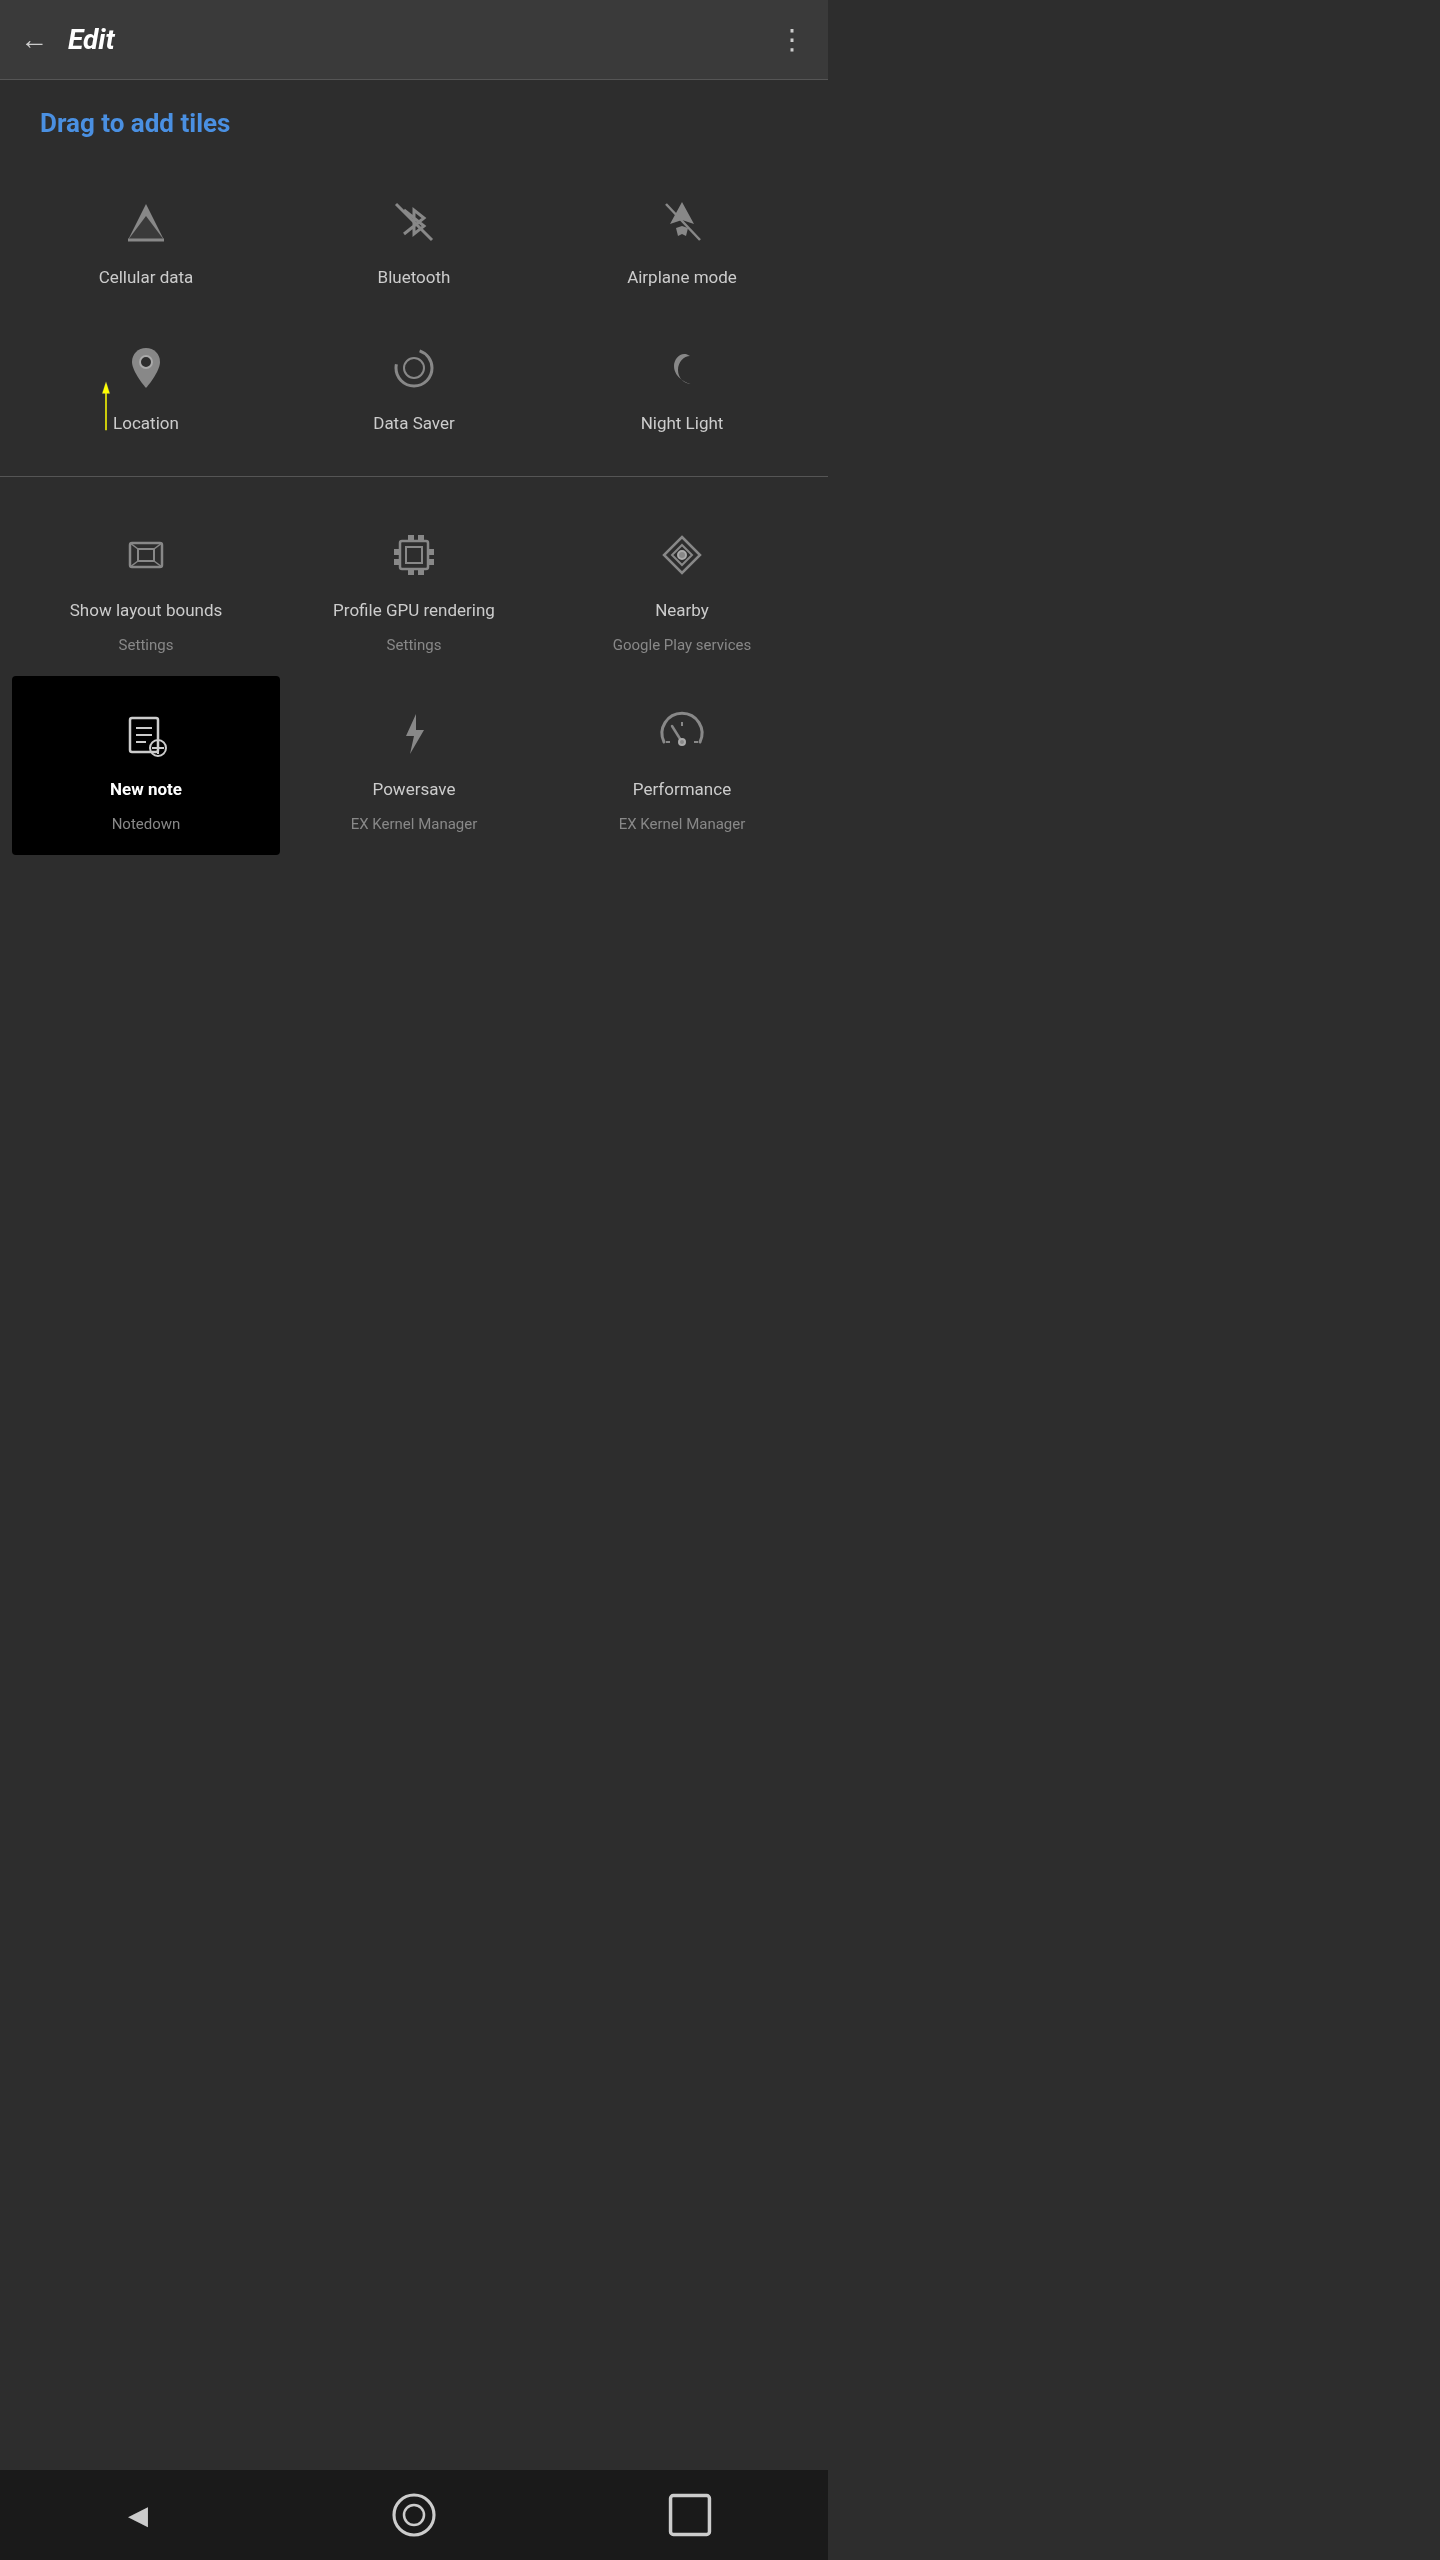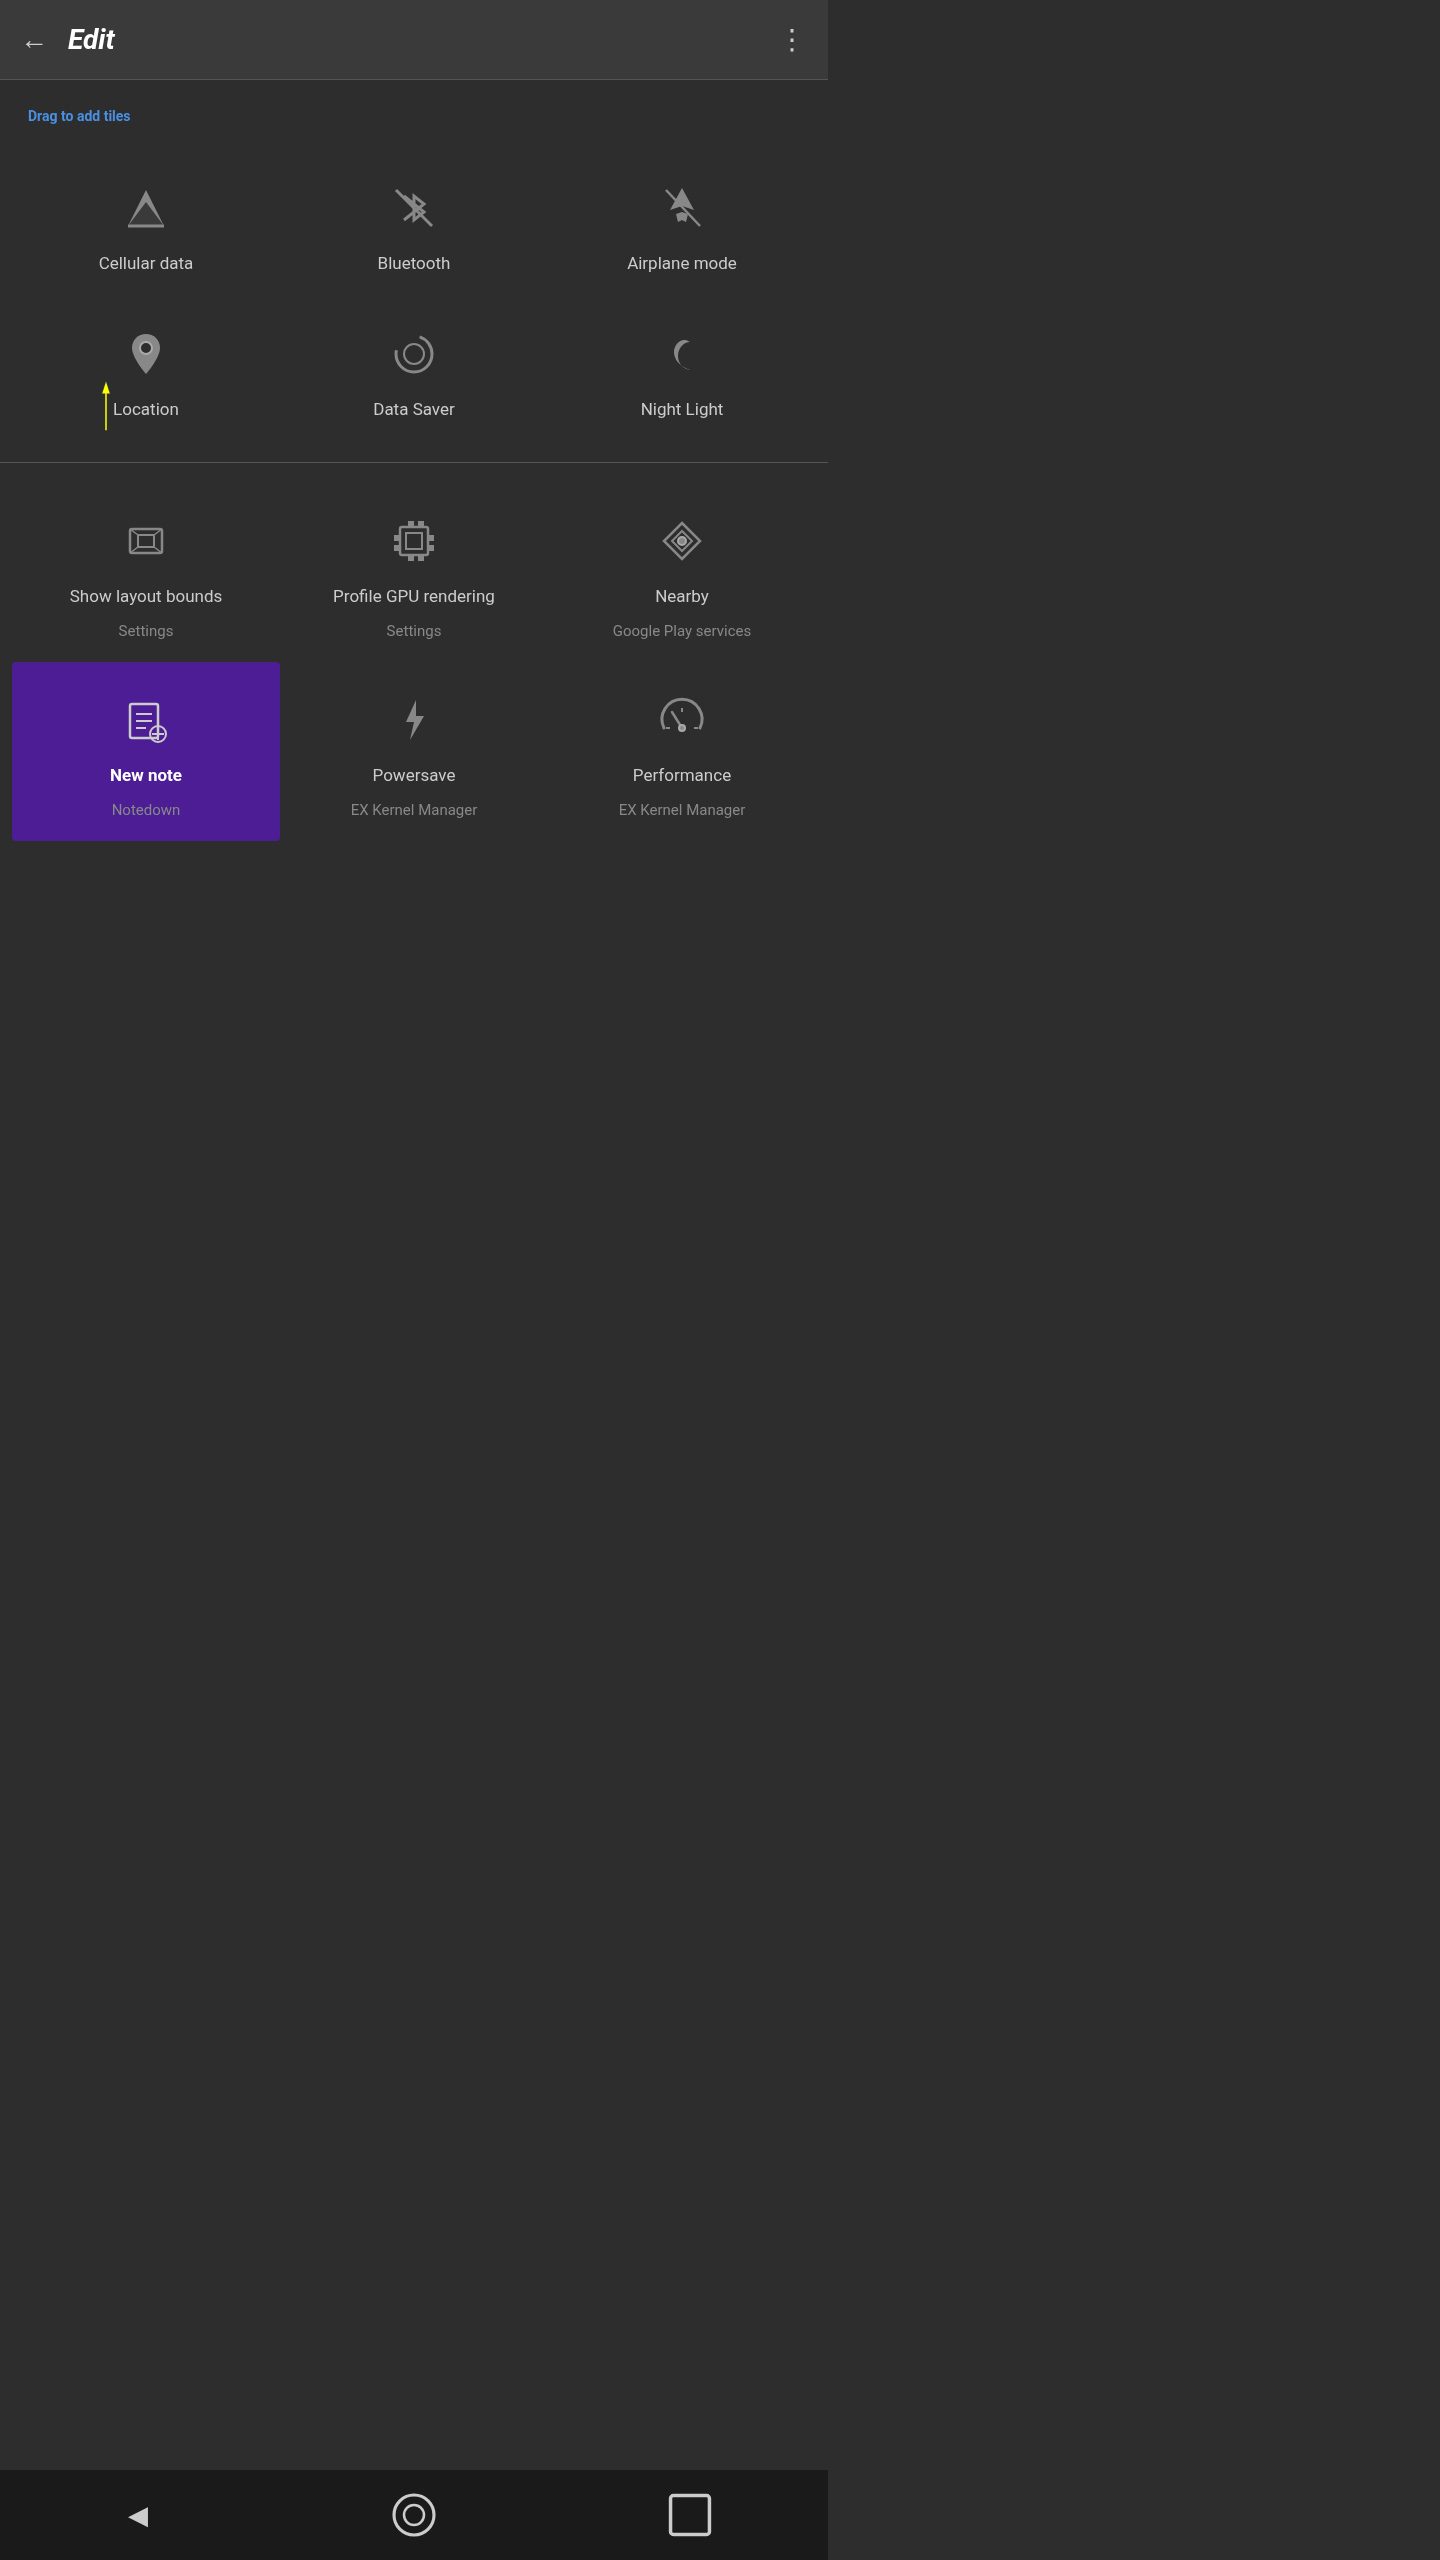--- a/index.html
+++ b/index.html
@@ -38,23 +38,23 @@
     .header-more {
       font-size: 28px;
       color: #ccc;
       cursor: pointer;
       letter-spacing: 2px;
     }
 
     
     .drag-label {
       color: #4a90e2;
-      font-size: 14px;
+      font-size: 26px;
       font-weight: bold;
-      padding: 28px 28px 16px;
+      padding: 28px 40px 16px;
     }
 
     
     .tiles-grid {
       display: grid;
       grid-template-columns: repeat(3, 1fr);
       gap: 0;
       padding: 10px 12px;
     }
 
@@ -111,21 +111,21 @@
       height: 50px;
       display: flex;
       align-items: center;
       justify-content: center;
       color: #ccc;
       cursor: pointer;
     }
 
     
     .tile-highlighted {
-      background: #4c1d95;
+      background: #000000;
       border-radius: 4px;
     }
     .tile-highlighted .tile-label {
       color: #fff;
       font-weight: bold;
     }
 
     
     .arrow-overlay {
       position: absolute;

